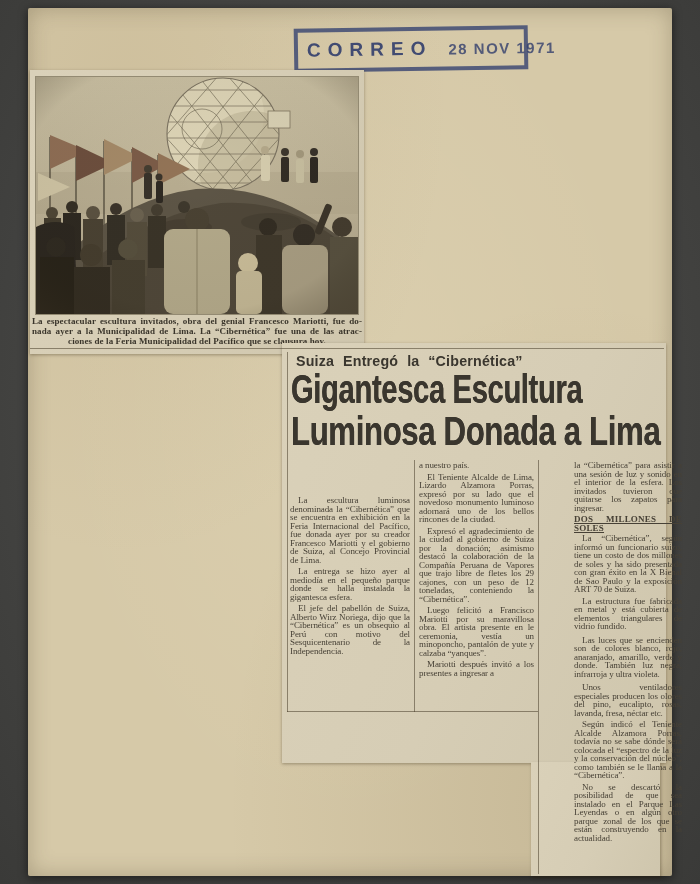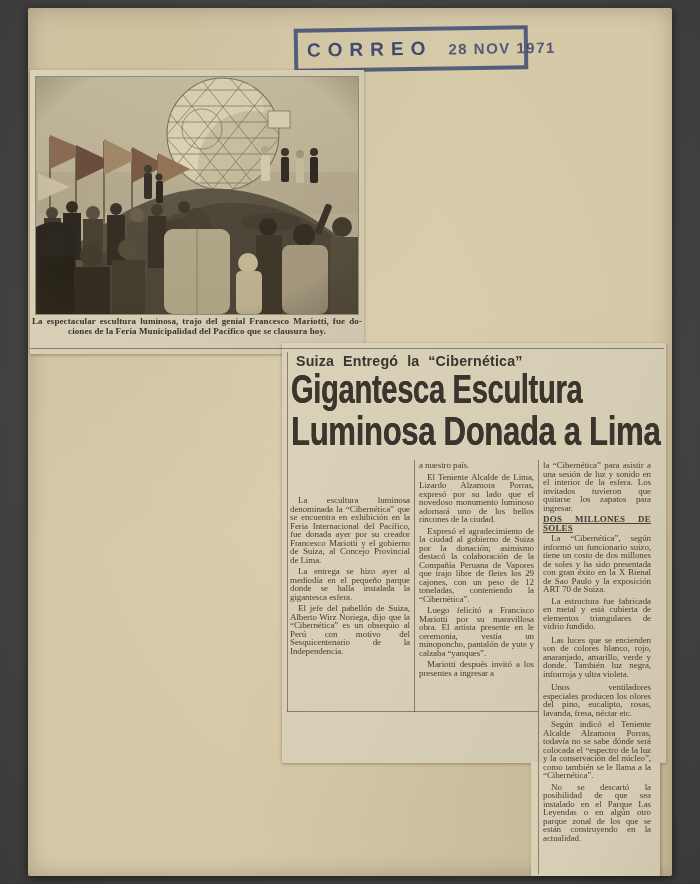--- a/index.html
+++ b/index.html
@@ -176,21 +176,22 @@
       <circle cx="268" cy="158" r="11" fill="#352f26"></circle>
         <rect x="246" y="168" width="46" height="69" rx="8" fill="#a89d82"></rect>
       <circle cx="306" cy="150" r="10" fill="#443c2f"></circle>
         <rect x="294" y="160" width="28" height="77" fill="#57503f"></rect>
       <rect x="284" y="126" width="7" height="32" rx="3" fill="#3c352a" transform="rotate(22 287 142)"></rect>
 
       <rect width="322" height="237" fill="url(#vig)"></rect>
     </svg>
   </div>
   <div class="caption">
-    <div class="jl">La espectacular escultura luminosa, trajo del genial Francesco Mariotti, fue do-</div>
+    <div class="jl">La espectacular escultura invitados, obra del genial Francesco Mariotti, fue do-</div>
+    <div class="jl">nada ayer a la Municipalidad de Lima. La “Cibernética” fue una de las atrac-</div>
     <div class="cl">ciones de la Feria Municipalidad del Pacífico que se clausura hoy.</div>
   </div>
 </div>
 
 <div class="clipping" style="left:282px;top:343px;width:384px;height:420px;"></div>
 <div class="clipping" style="left:531px;top:762px;width:129px;height:114px;box-shadow:1px 2px 3px rgba(40,30,10,.35);"></div>
 
 <div class="rule" style="left:30px;top:348px;width:634px;height:1px;"></div>
 <div class="rule" style="left:287px;top:352px;width:1px;height:360px;"></div>
 <div class="rule" style="left:414px;top:460px;width:1px;height:252px;"></div>
@@ -208,21 +209,21 @@
 </div>
 
 <div class="col" style="left:419px;top:461px;width:115px;height:248px;">
   <p class="noindent">a nuestro país.</p>
   <p>El Teniente Alcalde de Lima, Lizardo Alzamora Porras, expresó por su lado que el novedoso monumento luminoso adornará uno de los bellos rincones de la ciudad.</p>
   <p>Expresó el agradecimiento de la ciudad al gobierno de Suiza por la donación; asimismo destacó la colaboración de la Compañía Peruana de Vapores que trajo libre de fletes los 29 cajones, con un peso de 12 toneladas, conteniendo la “Cibernética”.</p>
   <p>Luego felicitó a Francisco Mariotti por su maravillosa obra. El artista presente en le ceremonia, vestía un minoponcho, pantalón de yute y calzaba “yanques”.</p>
   <p>Mariotti después invitó a los presentes a ingresar a</p>
 </div>
 
-<div class="col" style="left:543px;top:461px;width:108px;height:412px;z-index:8;">
+<div class="col" style="left:574px;top:461px;width:108px;height:412px;z-index:8;">
   <p class="noindent">la “Cibernética” para asistir a una sesión de luz y sonido en el interior de la esfera. Los invitados tuvieron que quitarse los zapatos para ingresar.</p>
   <p class="subhead">DOS MILLONES DE SOLES</p>
   <p>La “Cibernética”, según informó un funcionario suizo, tiene un costo de dos millones de soles y ha sido presentada con gran éxito en la X Bienal de Sao Paulo y la exposición ART 70 de Suiza.</p>
   <p>La estructura fue fabricada en metal y está cubierta de elementos triangulares de vidrio fundido.</p>
   <p class="gap">Las luces que se encienden son de colores blanco, rojo, anaranjado, amarillo, verde y donde. También luz negra, infrarroja y ultra violeta.</p>
   <p class="gap">Unos ventiladores especiales producen los olores del pino, eucalipto, rosas, lavanda, fresa, néctar etc.</p>
   <p>Según indicó el Teniente Alcalde Alzamora Porras, todavía no se sabe dónde será colocada el “espectro de la luz y la conservación del núcleo”, como también se le llama a la “Cibernética”.</p>
   <p>No se descartó la posibilidad de que sea instalado en el Parque Las Leyendas o en algún otro parque zonal de los que se están construyendo en la actualidad.</p>
 </div>
 

